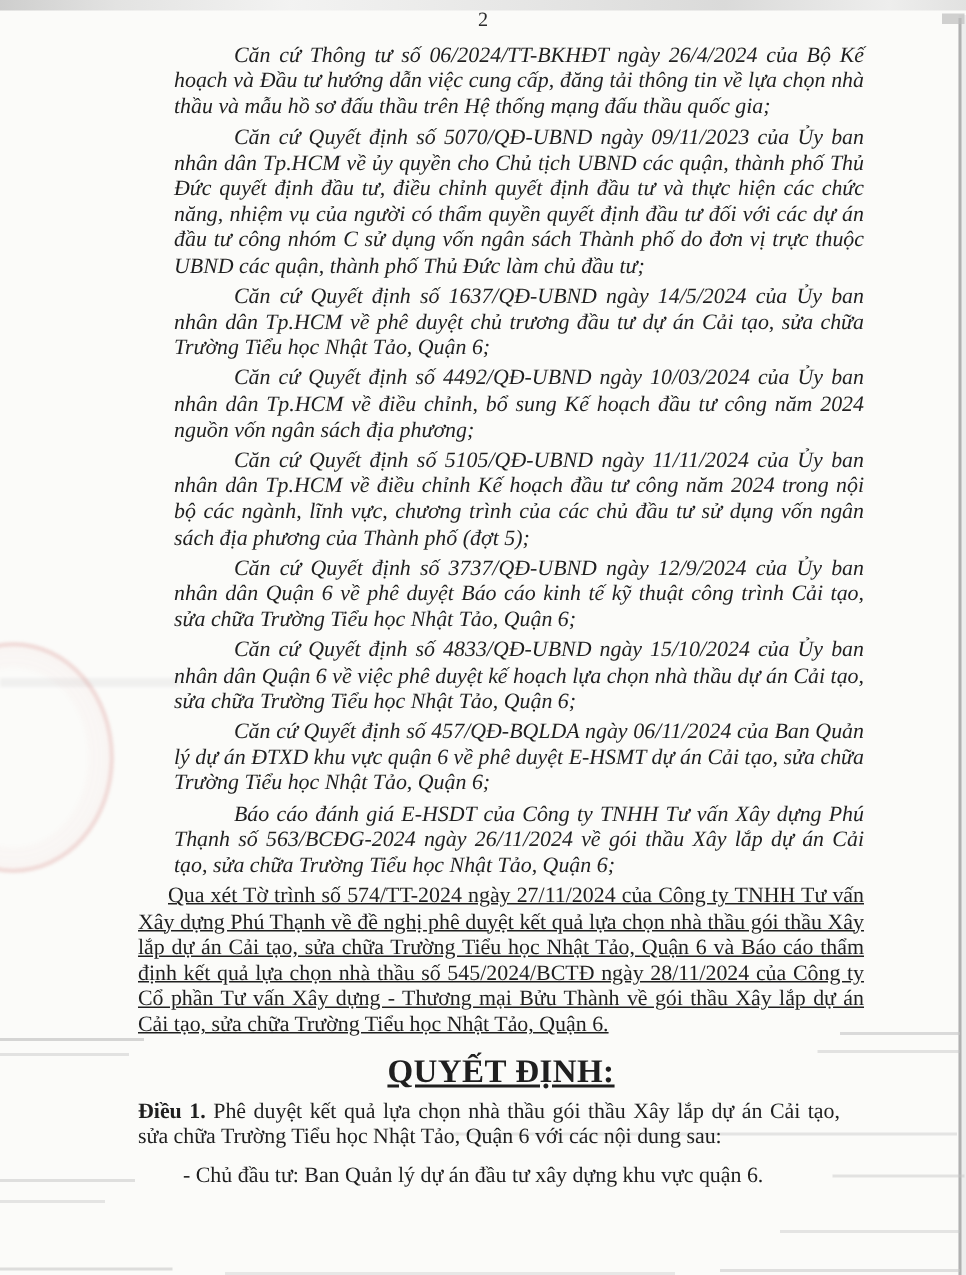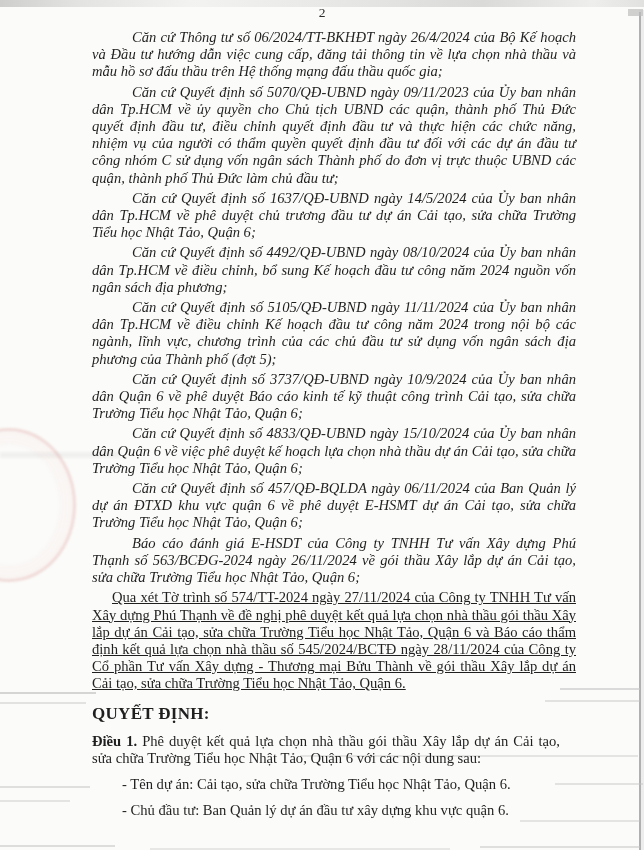--- a/index.html
+++ b/index.html
@@ -57,25 +57,25 @@
     position:absolute;top:5px;left:0;width:100%;
     text-align:center;font-size:13.5px;color:#2a2a2a;
   }
   .content{
     position:absolute;top:29px;left:92px;width:484px;
     font-size:14.6px;line-height:17.2px;
   }
   .para{
     text-align:justify;text-indent:40px;margin:0 0 3px 0;
   }
-  .para.italic{font-style:italic;}
+  .para.italic{font-style:italic;margin-left:24px;}
   .para.regular{font-style:normal;text-indent:20px;text-decoration:underline;}
   .heading{
-    font-size:17px;font-weight:bold;
-    letter-spacing:.3px;margin:11px 0 9px 0;line-height:20px;
+    font-size:22px;font-weight:bold;text-align:center;
+    letter-spacing:.3px;margin:11px 0 9px 0;line-height:20px;text-decoration:underline;
   }
   .article{
     text-align:justify;margin:0 16px 4px 0;
   }
   .article b{font-weight:bold;}
   .item{
     margin:9px 0 0 30px;text-align:left;
   }
 </style>
 </head>
@@ -104,32 +104,31 @@
 
   <div class="stamp"></div>
 
   <div class="page-number">2</div>
 
   <div class="content">
     <div id="preamble">
         <p class="para italic">Căn cứ Thông tư số 06/2024/TT-BKHĐT ngày 26/4/2024 của Bộ Kế hoạch và Đầu tư hướng dẫn việc cung cấp, đăng tải thông tin về lựa chọn nhà thầu và mẫu hồ sơ đấu thầu trên Hệ thống mạng đấu thầu quốc gia;</p>
         <p class="para italic">Căn cứ Quyết định số 5070/QĐ-UBND ngày 09/11/2023 của Ủy ban nhân dân Tp.HCM về ủy quyền cho Chủ tịch UBND các quận, thành phố Thủ Đức quyết định đầu tư, điều chỉnh quyết định đầu tư và thực hiện các chức năng, nhiệm vụ của người có thẩm quyền quyết định đầu tư đối với các dự án đầu tư công nhóm C sử dụng vốn ngân sách Thành phố do đơn vị trực thuộc UBND các quận, thành phố Thủ Đức làm chủ đầu tư;</p>
         <p class="para italic">Căn cứ Quyết định số 1637/QĐ-UBND ngày 14/5/2024 của Ủy ban nhân dân Tp.HCM về phê duyệt chủ trương đầu tư dự án Cải tạo, sửa chữa Trường Tiểu học Nhật Tảo, Quận 6;</p>
-        <p class="para italic">Căn cứ Quyết định số 4492/QĐ-UBND ngày 08/10/2024 của Ủy ban nhân dân Tp.HCM về điều chỉnh, bổ sung Kế hoạch đầu tư công năm 2024 nguồn vốn ngân sách địa phương;</p>
+        <p class="para italic">Căn cứ Quyết định số 4492/QĐ-UBND ngày 10/03/2024 của Ủy ban nhân dân Tp.HCM về điều chỉnh, bổ sung Kế hoạch đầu tư công năm 2024 nguồn vốn ngân sách địa phương;</p>
         <p class="para italic">Căn cứ Quyết định số 5105/QĐ-UBND ngày 11/11/2024 của Ủy ban nhân dân Tp.HCM về điều chỉnh Kế hoạch đầu tư công năm 2024 trong nội bộ các ngành, lĩnh vực, chương trình của các chủ đầu tư sử dụng vốn ngân sách địa phương của Thành phố (đợt 5);</p>
-        <p class="para italic">Căn cứ Quyết định số 3737/QĐ-UBND ngày 10/9/2024 của Ủy ban nhân dân Quận 6 về phê duyệt Báo cáo kinh tế kỹ thuật công trình Cải tạo, sửa chữa Trường Tiểu học Nhật Tảo, Quận 6;</p>
+        <p class="para italic">Căn cứ Quyết định số 3737/QĐ-UBND ngày 12/9/2024 của Ủy ban nhân dân Quận 6 về phê duyệt Báo cáo kinh tế kỹ thuật công trình Cải tạo, sửa chữa Trường Tiểu học Nhật Tảo, Quận 6;</p>
         <p class="para italic">Căn cứ Quyết định số 4833/QĐ-UBND ngày 15/10/2024 của Ủy ban nhân dân Quận 6 về việc phê duyệt kế hoạch lựa chọn nhà thầu dự án Cải tạo, sửa chữa Trường Tiểu học Nhật Tảo, Quận 6;</p>
         <p class="para italic">Căn cứ Quyết định số 457/QĐ-BQLDA ngày 06/11/2024 của Ban Quản lý dự án ĐTXD khu vực quận 6 về phê duyệt E-HSMT dự án Cải tạo, sửa chữa Trường Tiểu học Nhật Tảo, Quận 6;</p>
         <p class="para italic">Báo cáo đánh giá E-HSDT của Công ty TNHH Tư vấn Xây dựng Phú Thạnh số 563/BCĐG-2024 ngày 26/11/2024 về gói thầu Xây lắp dự án Cải tạo, sửa chữa Trường Tiểu học Nhật Tảo, Quận 6;</p>
         <p class="para regular">Qua xét Tờ trình số 574/TT-2024 ngày 27/11/2024 của Công ty TNHH Tư vấn Xây dựng Phú Thạnh về đề nghị phê duyệt kết quả lựa chọn nhà thầu gói thầu Xây lắp dự án Cải tạo, sửa chữa Trường Tiểu học Nhật Tảo, Quận 6 và Báo cáo thẩm định kết quả lựa chọn nhà thầu số 545/2024/BCTĐ ngày 28/11/2024 của Công ty Cổ phần Tư vấn Xây dựng - Thương mại Bửu Thành về gói thầu Xây lắp dự án Cải tạo, sửa chữa Trường Tiểu học Nhật Tảo, Quận 6.</p>
       </div>
 
     <div class="heading">QUYẾT ĐỊNH:</div>
 
     <p class="article"><b>Điều 1.</b><span> Phê duyệt kết quả lựa chọn nhà thầu gói thầu Xây lắp dự án Cải tạo, sửa chữa Trường Tiểu học Nhật Tảo, Quận 6 với các nội dung sau:</span></p>
 
     <div id="items">
-        <p class="item">- Tên dự án: Cải tạo, sửa chữa Trường Tiểu học Nhật Tảo, Quận 6.</p>
         <p class="item">- Chủ đầu tư: Ban Quản lý dự án đầu tư xây dựng khu vực quận 6.</p>
       </div>
   </div>
 
 </div>
 
 </body></html>

